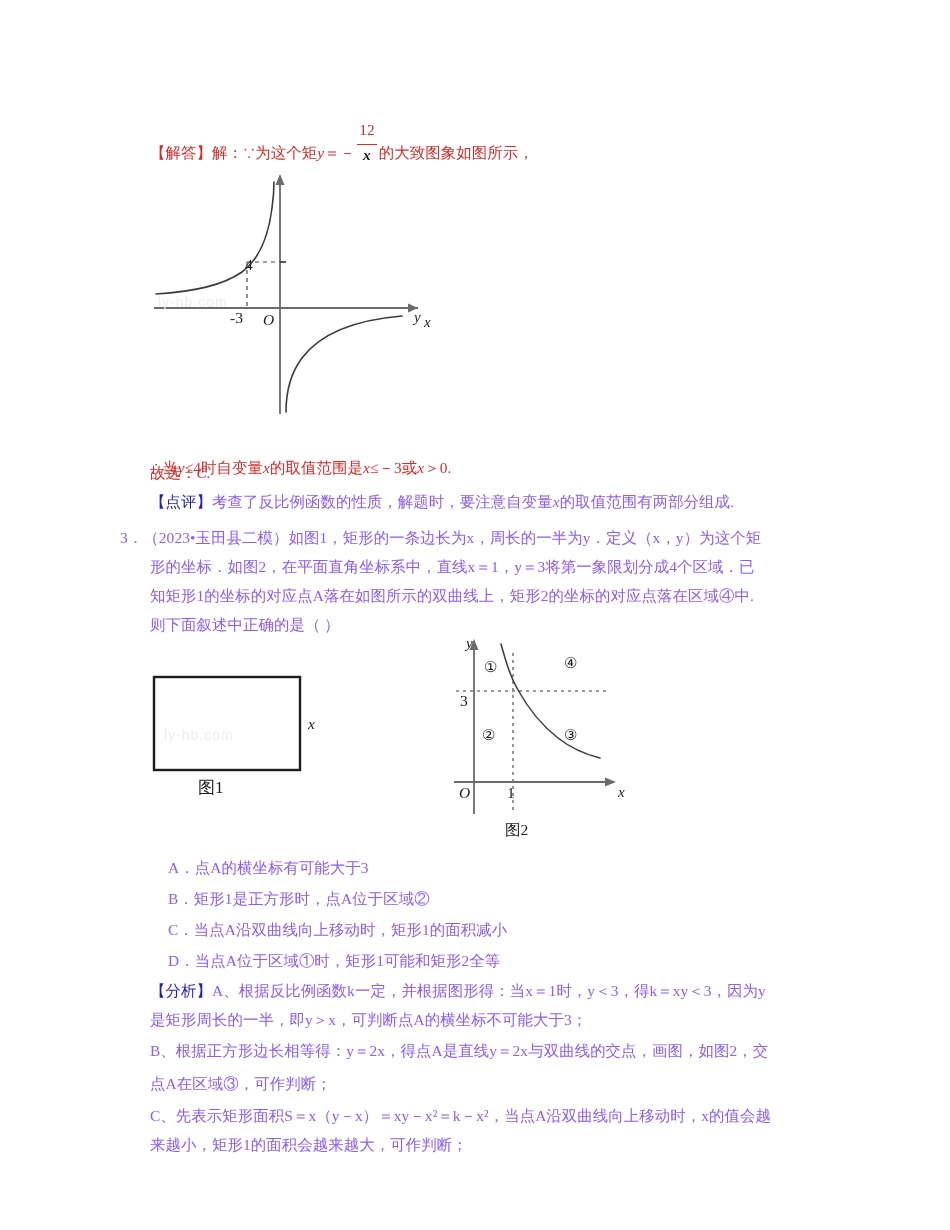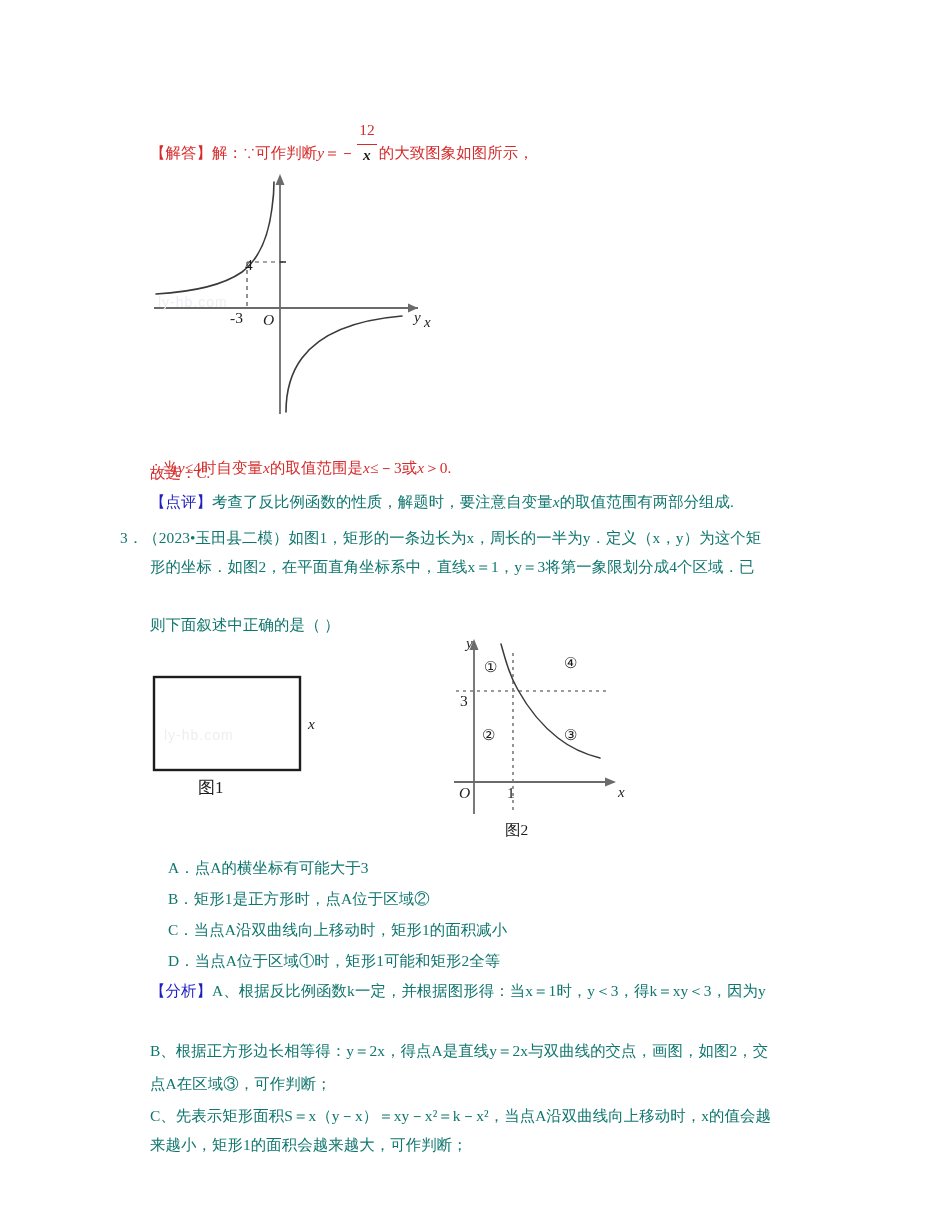--- a/index.html
+++ b/index.html
@@ -25,21 +25,21 @@
   
   .tline {
     position: absolute;
     font-size: 15.4px;
     line-height: 22px;
     white-space: nowrap;
     letter-spacing: 0.1px;
   }
   .red   { color: #d52b2b; }
   .blue  { color: #1f1fbe; }
-  .blk   { color: #0f766e; }
+  .blk   { color: #8b5cf6; }
 
   .it { font-style: italic; font-family: "Liberation Serif", serif; }
   .bk { font-family: "Liberation Serif", serif; }
 
   
   .tag { font-weight: normal; }
 
   
   .frac {
     display: inline-block;
@@ -88,21 +88,21 @@
     font-style: italic;
     font-family: "Liberation Serif", serif;
   }
 </style>
 </head>
 <body>
 
 <div class="page">
 
   <div class="tline red" style="left:150px; top:128px;">
-    <span class="tag">【解答】</span><span>解：∵可作判断</span><span class="it">y</span><span>＝－</span><span class="frac"><span class="num bk">12</span><span class="den it" style="color:#1d1d1d;font-weight:bold;">x</span></span><span>的大致图象如图所示，</span>
+    <span class="tag">【解答】</span><span>解：∵为这个矩</span><span class="it">y</span><span>＝－</span><span class="frac"><span class="num bk">12</span><span class="den it" style="color:#1d1d1d;font-weight:bold;">x</span></span><span>的大致图象如图所示，</span>
   </div>
 
   <div class="fig" style="left:150px; top:168px;">
     <svg width="290" height="250" viewBox="0 0 290 250">
 
       <line x1="4" y1="140" x2="268" y2="140" stroke="#6b6b6b" stroke-width="1.8"></line>
       <polygon points="268,140 258,135.5 258,144.5" fill="#6b6b6b"></polygon>
 
       <line x1="130" y1="246" x2="130" y2="12" stroke="#6b6b6b" stroke-width="1.8"></line>
       <polygon points="130,6 125.5,17 134.5,17" fill="#6b6b6b"></polygon>
@@ -133,20 +133,21 @@
   </div>
 
   <div class="tline" style="left:150px; top:491px;">
     <span class="blue">【点评】</span><span class="blk">考查了反比例函数的性质，解题时，要注意自变量</span><span class="blk it">x</span><span class="blk">的取值范围有两部分组成.</span>
   </div>
 
   <div class="tline blk" style="left:120px; top:527px;">
     <span>3．</span><span>（2023•玉田县二模）</span><span>如图1，矩形的一条边长为x，周长的一半为y．定义（x，y）为这个矩</span>
   </div>
   <div class="tline blk" style="left:150px; top:556px;">形的坐标．如图2，在平面直角坐标系中，直线x＝1，y＝3将第一象限划分成4个区域．已</div>
+  <div class="tline blk" style="left:150px; top:585px;">知矩形1的坐标的对应点A落在如图所示的双曲线上，矩形2的坐标的对应点落在区域④中.</div>
   <div class="tline blk" style="left:150px; top:614px;">则下面叙述中正确的是（      ）</div>
 
   <div class="fig" style="left:152px; top:675px;">
     <svg width="160" height="105" viewBox="0 0 160 105">
       <rect x="2" y="2" width="146" height="93" fill="#ffffff" stroke="#1d1d1d" stroke-width="2.4"></rect>
     </svg>
     <div class="figcap axis-label" style="left:156px; top:40px; font-size:15.5px;">x</div>
     <div class="wm" style="left:12px; top:52px;">ly-hb.com</div>
   </div>
   <div class="figcap" style="left:198px; top:776px; font-size:17px;">
@@ -191,18 +192,19 @@
   <div class="tline blk" style="left:168px; top:919px;">
     <span>C．</span><span>当点A沿双曲线向上移动时，矩形1的面积减小</span>
   </div>
   <div class="tline blk" style="left:168px; top:950px;">
     <span>D．</span><span>当点A位于区域①时，矩形1可能和矩形2全等</span>
   </div>
 
   <div class="tline" style="left:150px; top:980px;">
     <span class="blue">【分析】</span><span class="blk">A、根据反比例函数k一定，并根据图形得：当x＝1时，y＜3，得k＝xy＜3，因为y</span>
   </div>
+  <div class="tline blk" style="left:150px; top:1009px;">是矩形周长的一半，即y＞x，可判断点A的横坐标不可能大于3；</div>
   <div class="tline blk" style="left:150px; top:1040px;">B、根据正方形边长相等得：y＝2x，得点A是直线y＝2x与双曲线的交点，画图，如图2，交</div>
   <div class="tline blk" style="left:150px; top:1073px;">点A在区域③，可作判断；</div>
   <div class="tline blk" style="left:150px; top:1105px;">C、先表示矩形面积S＝x（y－x）＝xy－x²＝k－x²，当点A沿双曲线向上移动时，x的值会越</div>
   <div class="tline blk" style="left:150px; top:1134px;">来越小，矩形1的面积会越来越大，可作判断；</div>
 
 </div>
 
 </body></html>

